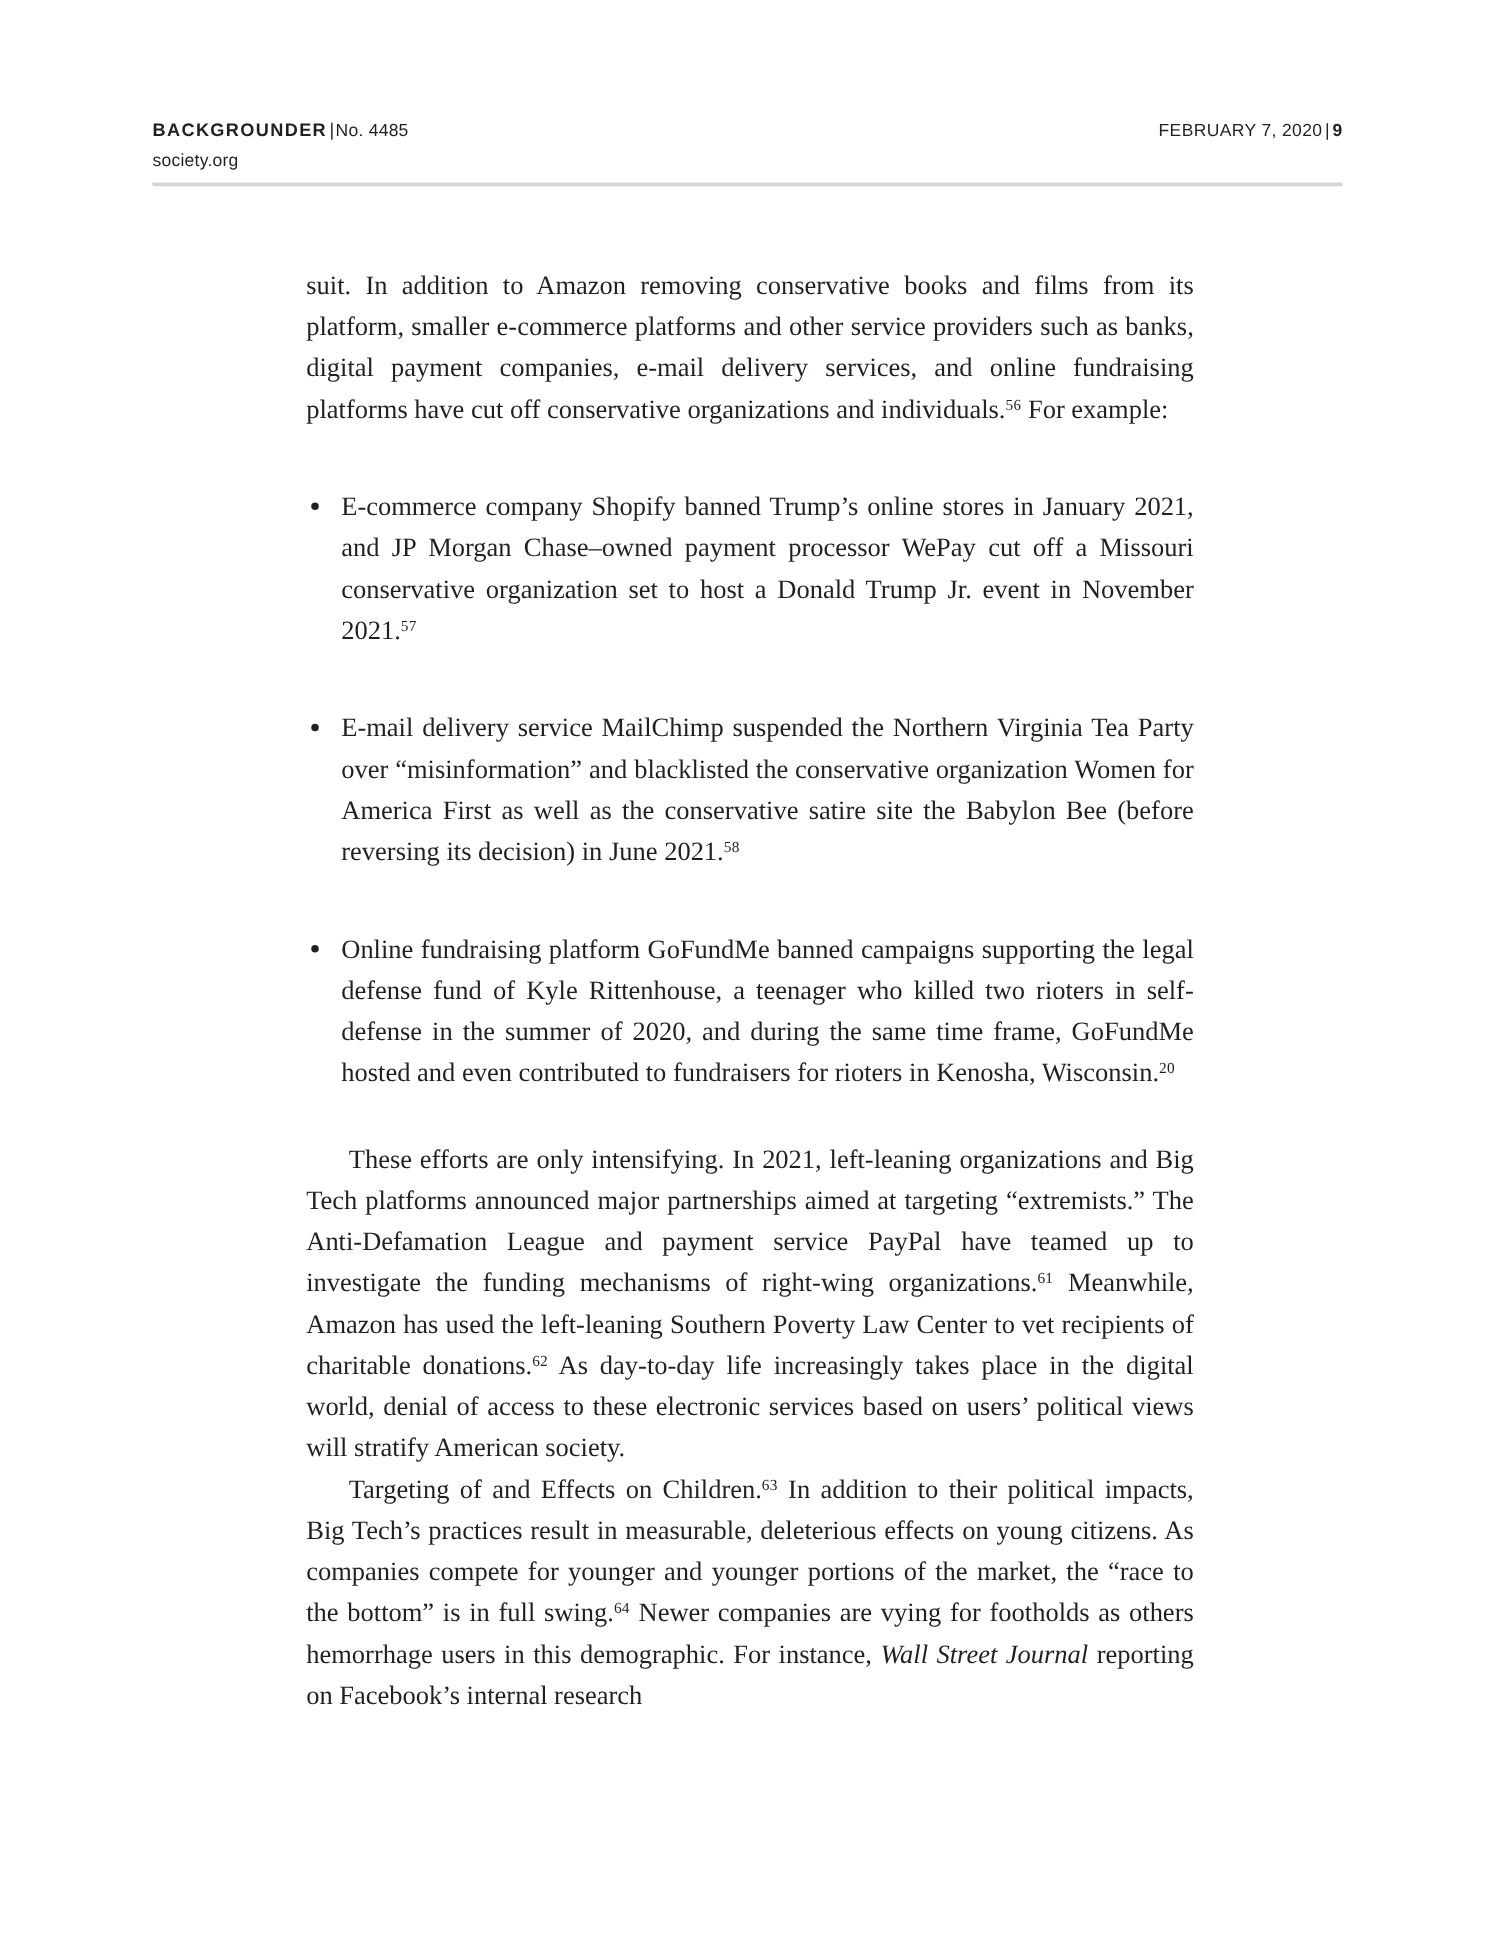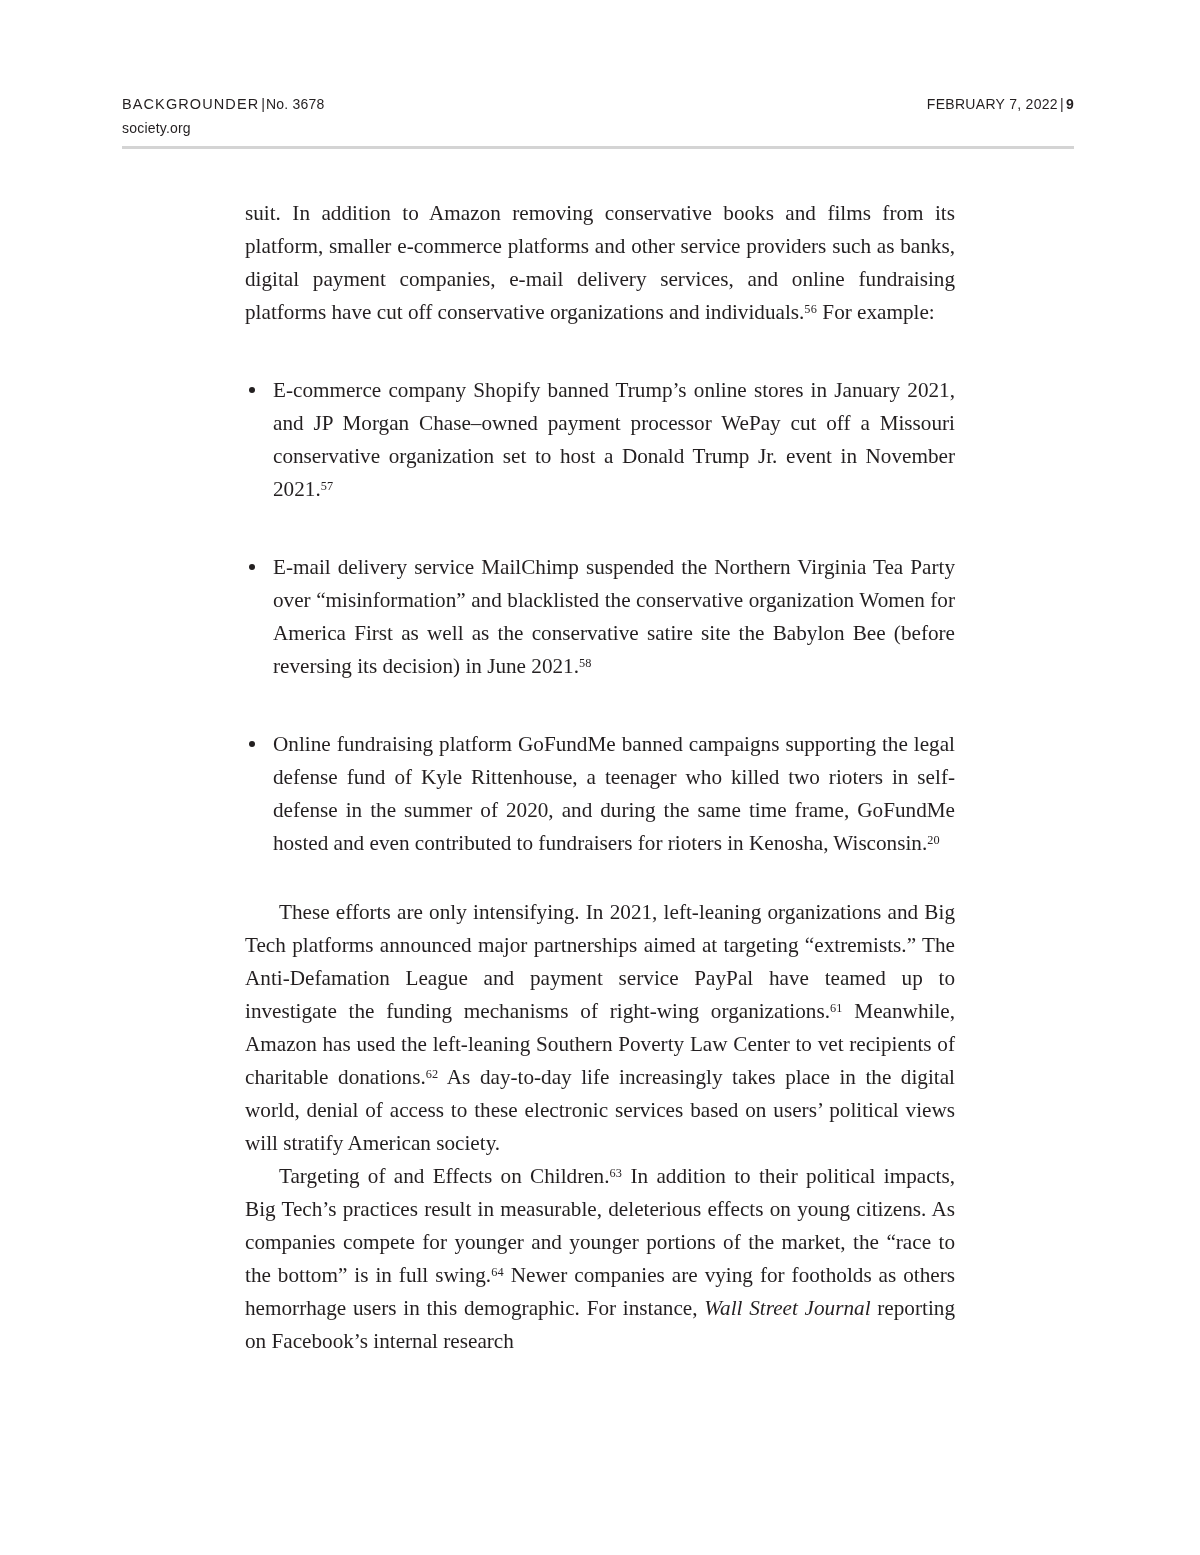--- a/index.html
+++ b/index.html
@@ -32,21 +32,21 @@
     justify-content: space-between;
     align-items: baseline;
     font-family: "Liberation Sans", sans-serif;
     font-size: 14.5px;
     color: #231f20;
   }
   .runhead-left {
     white-space: nowrap;
   }
   .brand {
-    font-weight: normal;
+    font-weight: bold;
     letter-spacing: 1.1px;
     font-size: 14.5px;
   }
   .brand-sep {
     font-weight: normal;
     letter-spacing: 0;
     padding: 0 1px 0 2px;
     color: #231f20;
   }
   .issue {
@@ -80,21 +80,21 @@
     top: 146px;
     width: 952px;
     height: 3px;
     background: #d4d4d4;
   }
 
   
   .content {
     position: absolute;
     left: 245px;
-    top: 197px;
+    top: 212px;
     width: 710px;
   }
   p.body {
     margin: 0;
     font-size: 21.2px;
     line-height: 33px;
     text-align: justify;
     text-justify: inter-word;
     color: #231f20;
     font-family: "Liberation Serif", serif;
@@ -154,24 +154,24 @@
   }
 </style>
 </head>
 <body>
 
 <div class="page">
 
   <div class="runhead">
     <div class="runhead-row">
       <div class="runhead-left">
-        <span class="brand">BACKGROUNDER</span><span class="brand-sep">|</span><span class="issue">No. 3678</span>
+        <span class="brand">BACKGROUNDER</span><span class="brand-sep">|</span><span class="issue">No. 4485</span>
       </div>
       <div class="runhead-right">
-        <span>FEBRUARY 7, 2022</span><span class="sep">|</span><span class="pagenum">9</span>
+        <span>FEBRUARY 7, 2020</span><span class="sep">|</span><span class="pagenum">9</span>
       </div>
     </div>
   </div>
   <div class="site">society.org</div>
   <div class="rule"></div>
 
   <div class="content">
 
     <p class="body lead-para"><span>suit. In addition to Amazon removing conservative books and films from its platform, smaller e-commerce platforms and other service providers such as banks, digital payment companies, e-mail delivery services, and online fundraising platforms have cut off conservative organizations and individuals.</span><sup>56</sup><span> For example:</span></p>
 

